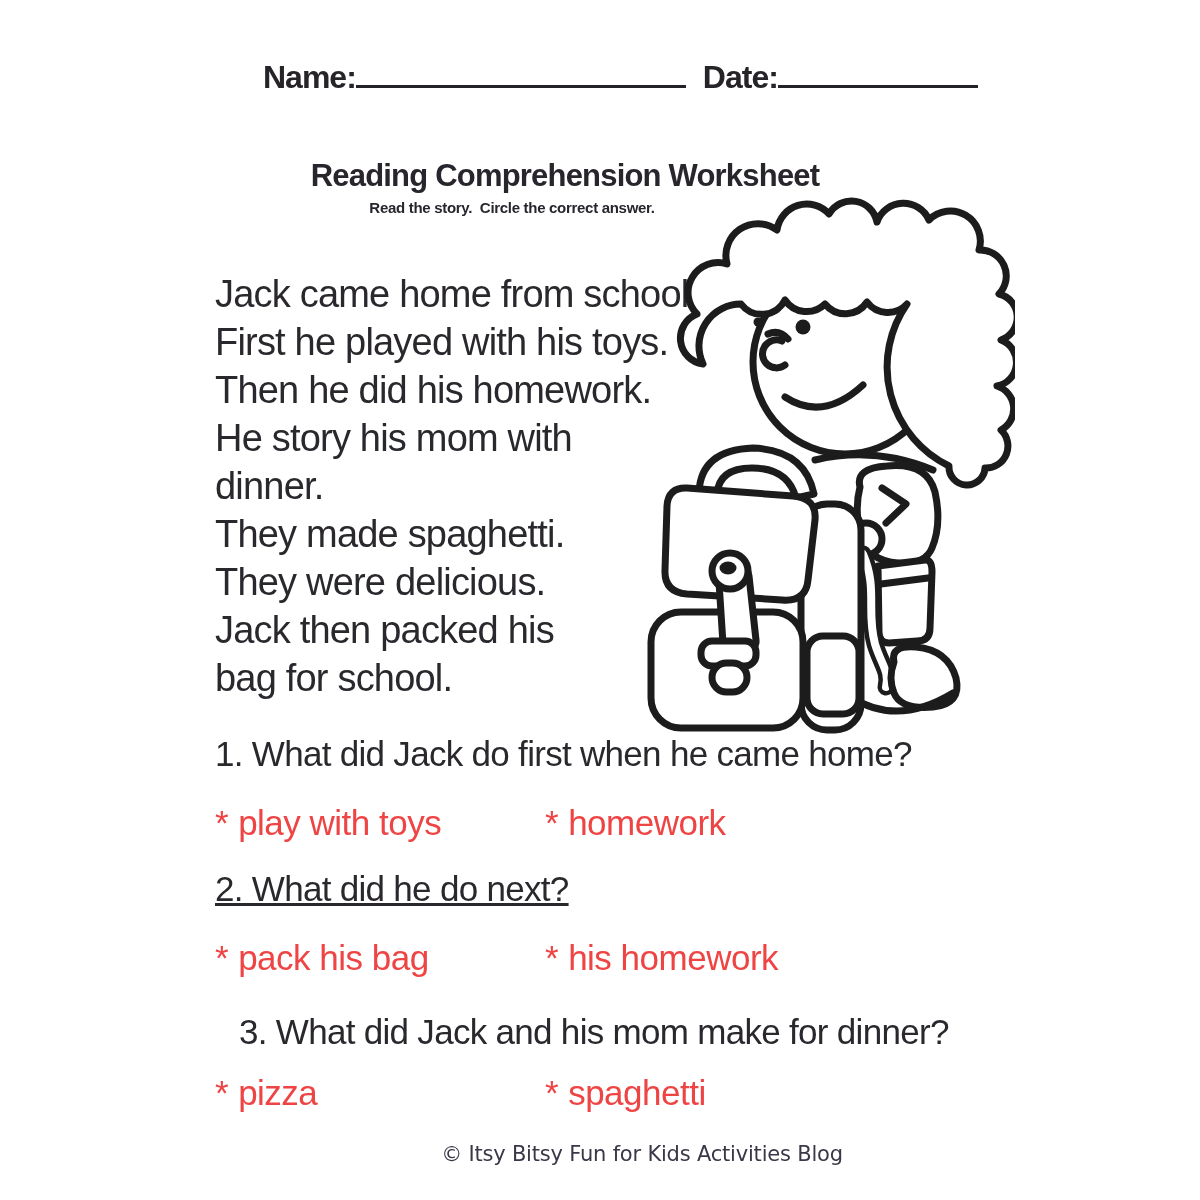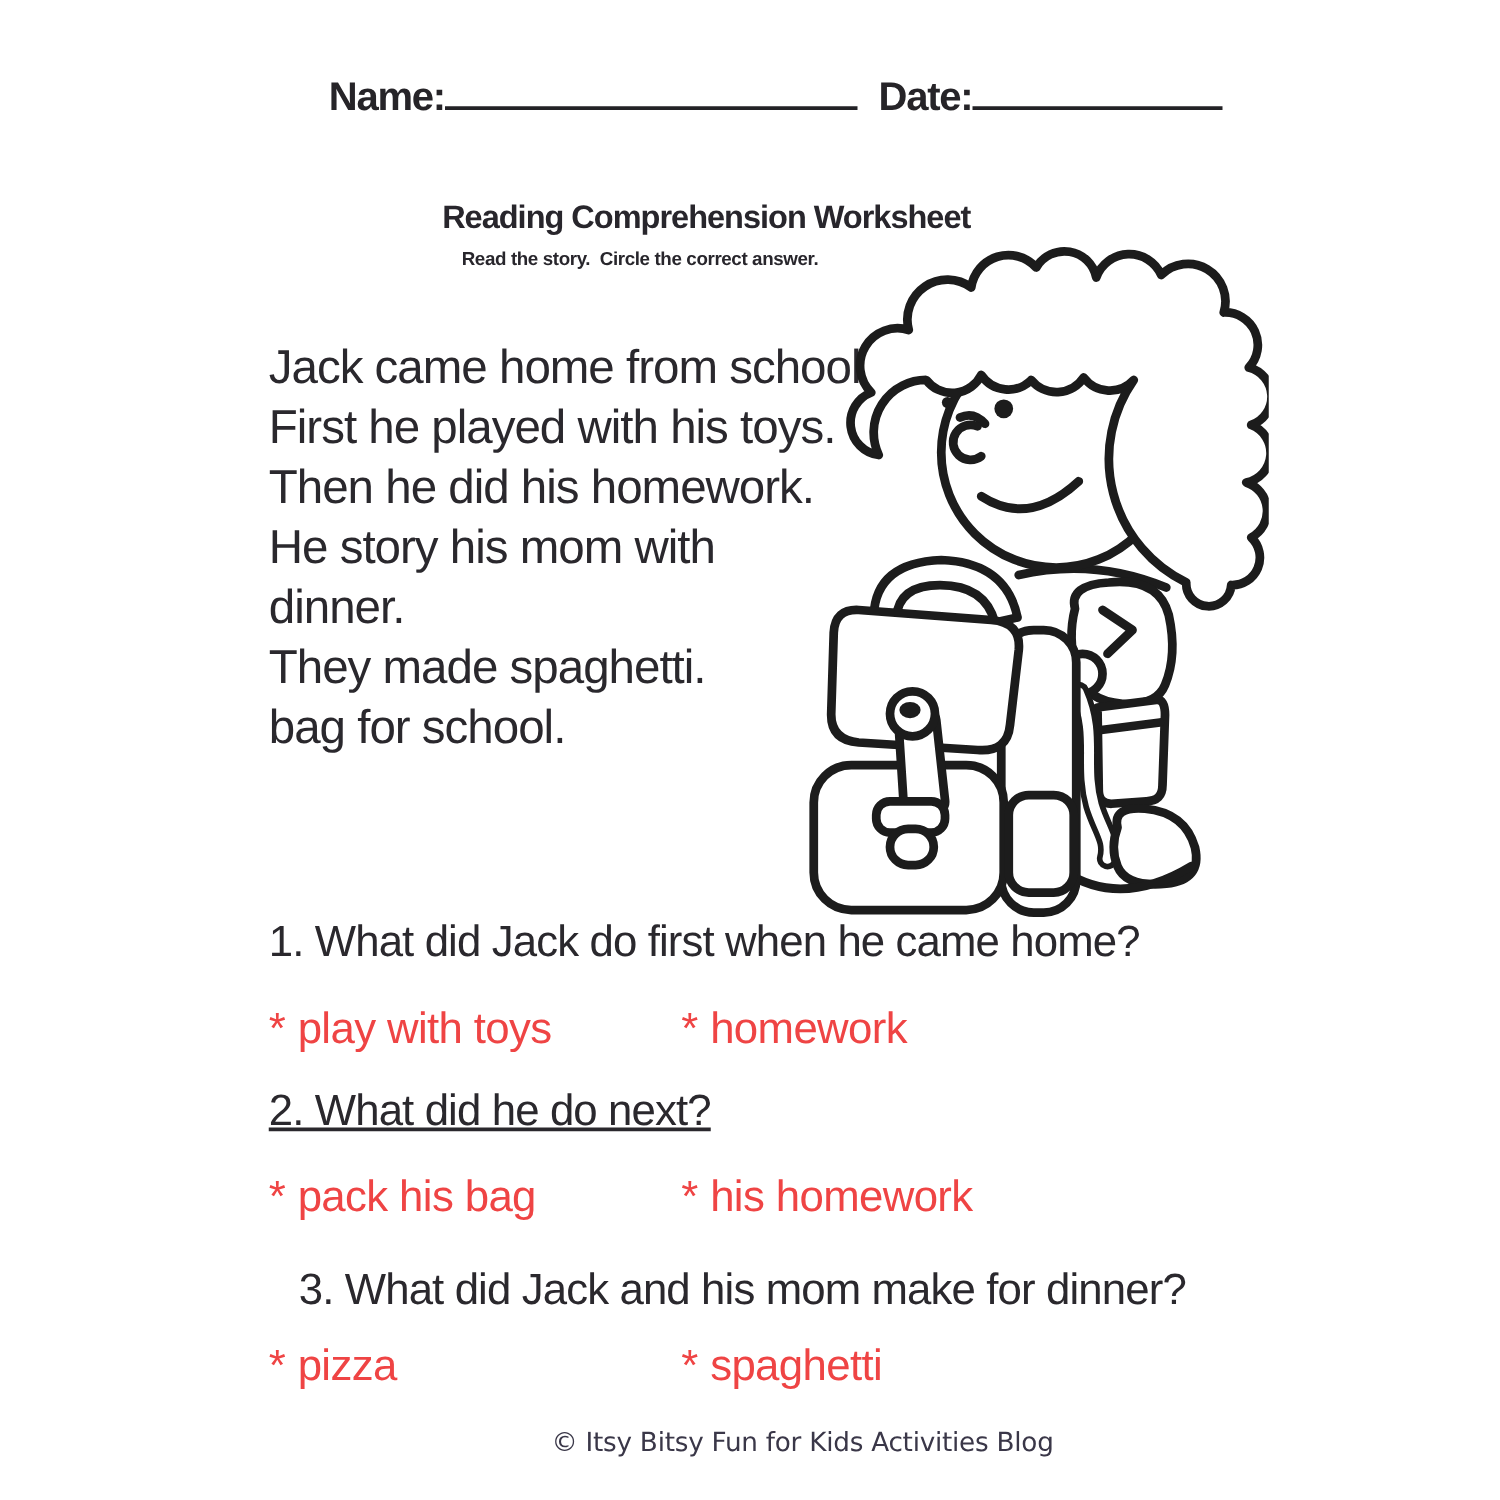--- a/index.html
+++ b/index.html
@@ -7,21 +7,21 @@
   body { position:relative; font-family:"Liberation Sans", sans-serif; color:#29272b; overflow:hidden; }
 
   .hdr { position:absolute; top:48px; left:263px; font-size:32px; font-weight:700;
          letter-spacing:-1px; white-space:nowrap; color:#262428; }
   .fill-line { display:inline-block; border-bottom:3px solid #232226; height:40px; }
   .fill-name { width:330px; }
   .fill-date { width:200px; }
   .date-lbl { margin-left:17px; }
 
   .title { position:absolute; top:158px; left:215px; width:700px; text-align:center;
-           font-size:26px; font-weight:700; letter-spacing:-0.8px; color:#28262c; }
+           font-size:31px; font-weight:700; letter-spacing:-0.8px; color:#28262c; }
   .subtitle { position:absolute; top:199px; left:162px; width:700px; text-align:center;
               font-size:15px; font-weight:700; letter-spacing:-0.3px; white-space:pre; color:#28262c; }
 
   .story { position:absolute; top:270px; left:215px; font-size:38px; line-height:48px;
            letter-spacing:-0.8px; color:#2a282d; }
 
   .question { position:absolute; left:215px; font-size:35px; letter-spacing:-0.7px;
               white-space:nowrap; color:#2a282d; }
   .q1 { top:734px; } .q2 { top:869px;text-decoration:underline; } .q3 { top:1012px;margin-left:24px; }
   .opt-row { position:absolute; left:215px; width:820px; height:46px; font-size:35px;
@@ -52,20 +52,22 @@
 <div class="title">Reading Comprehension Worksheet</div>
 <div class="subtitle">Read the story.  Circle the correct answer.</div>
 
 <div class="story">
   <div>Jack came home from school.</div>
   <div>First he played with his toys.</div>
   <div>Then he did his homework.</div>
   <div>He story his mom with</div>
   <div>dinner.</div>
   <div>They made spaghetti.</div>
+  <div>They were delicious.</div>
+  <div>Jack then packed his</div>
   <div>bag for school.</div>
 </div>
 
 <div class="question q1">1. What did Jack do first when he came home?</div>
 <div class="opt-row r1">
   <span class="opt opt-a"><span class="bullet">*</span><span>play with toys</span></span>
   <span class="opt opt-b"><span class="bullet">*</span><span>homework</span></span>
 </div>
 
 <div class="question q2">2. What did he do next?</div>

